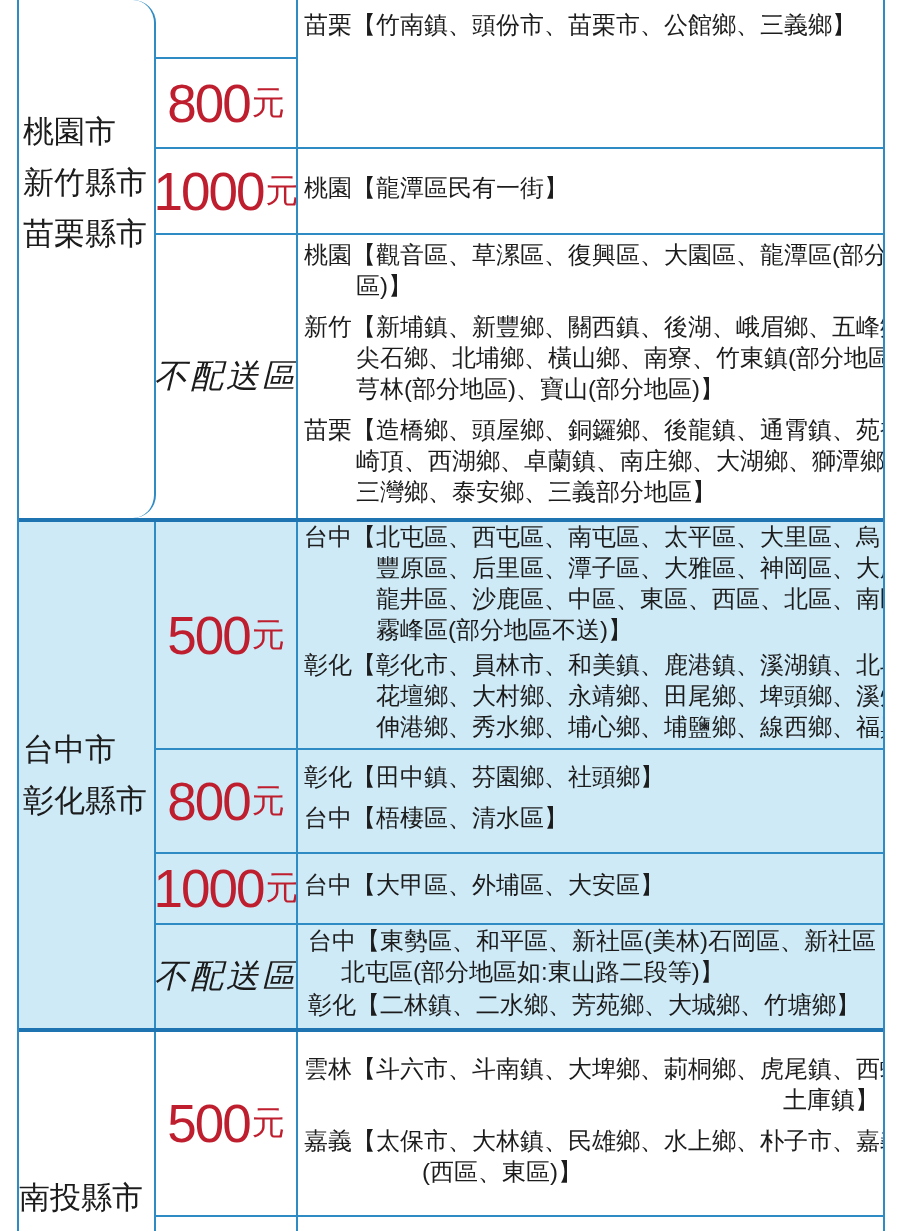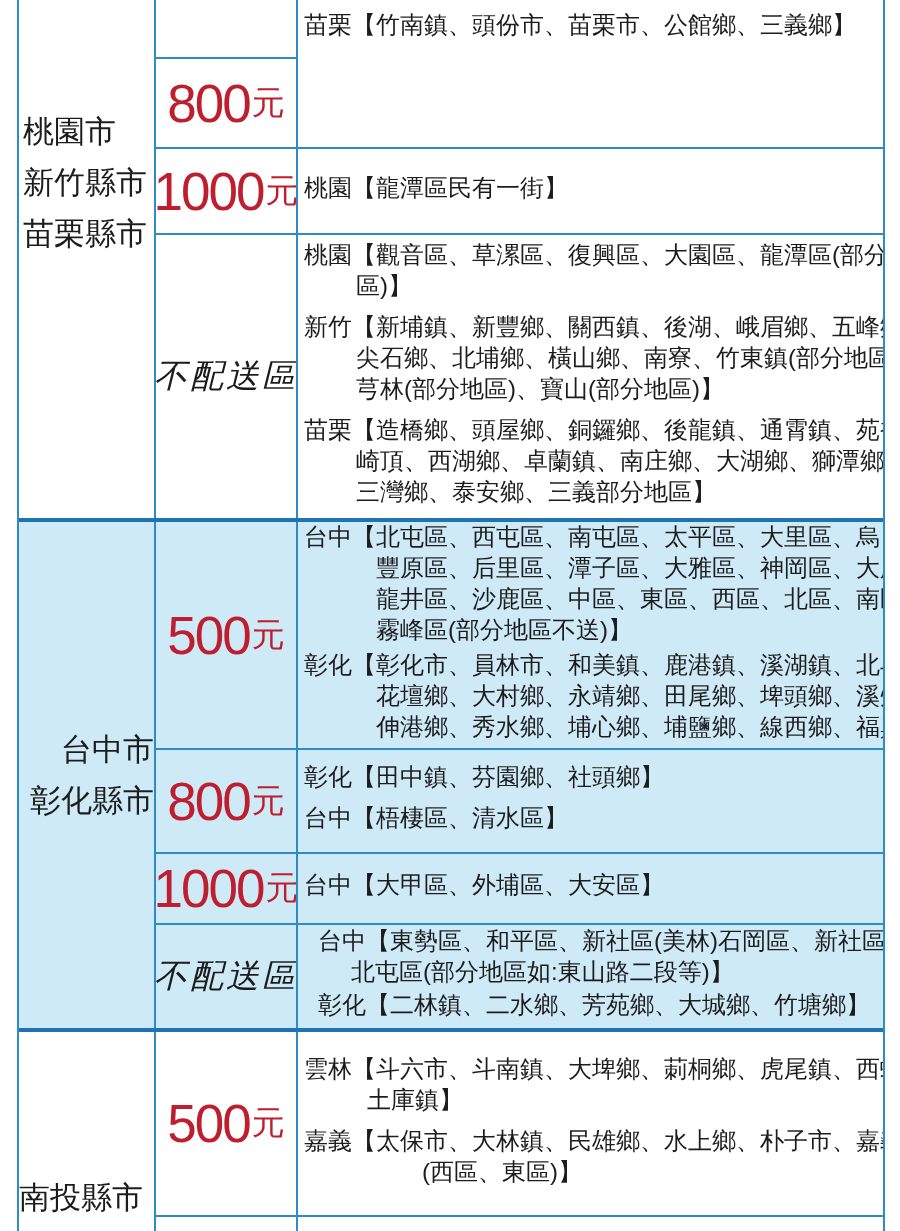--- a/index.html
+++ b/index.html
@@ -14,40 +14,40 @@
   .page{position:relative;width:900px;height:1231px;background:#fff;overflow:hidden;}
   .tbl{position:absolute;left:17px;top:0;width:868px;height:1231px;
        border-left:2px solid var(--line);border-right:2px solid var(--line);}
   .sec{display:grid;grid-template-columns:137px 142px 1fr;width:100%;}
   .sec-a{grid-template-rows:57px 90px 86px 285px;height:518px;}
   .sec-b{grid-template-rows:226px 104px 71px 105px;height:510px;
          border-top:4px solid var(--thick);background:var(--blue-bg);}
   .sec-c{grid-template-rows:183px 16px;height:203px;border-top:4px solid var(--thick);}
   .lab{grid-column:1;grid-row:1/-1;border-right:2px solid var(--line);
        font-size:31px;line-height:51px;overflow:hidden;}
-  .sec-a .lab{padding:106px 0 0 4px;}
-  .sec-b .lab{display:flex;flex-direction:column;justify-content:center;padding-left:4px;text-align:right;}
+  .sec-a .lab{padding:106px 0 0 4px;border-radius:23px;}
+  .sec-b .lab{display:flex;flex-direction:column;justify-content:center;padding-left:4px;}
   .sec-c .lab{display:flex;flex-direction:column;justify-content:flex-end;
               padding-bottom:8px;}
   .price{grid-column:2;border-right:2px solid var(--line);
          display:flex;align-items:center;justify-content:center;overflow:hidden;}
   .det{grid-column:3;display:flex;flex-direction:column;justify-content:center;
        padding:0 4px 8px 6px;font-size:24px;line-height:31px;overflow:hidden;}
   .bt{border-top:2px solid var(--line);}
   .num{font-size:53px;color:var(--red);letter-spacing:-2px;}
   .unit{font-size:33px;color:var(--red);padding-left:2px;}
   .noship{font-size:33px;letter-spacing:3px;color:var(--ink);white-space:nowrap;font-style:italic;}
   .entry{margin:5px 0;}
   .det.cram .entry{margin:2px 0;}
-  .det.tight .entry{margin:1px 14px;}
+  .det.tight .entry{margin:1px 4px;}
   .ln{white-space:nowrap;}
   .i52{padding-left:52px;}
   .i72{padding-left:72px;}
   .i33{padding-left:33px;}
-  .i63{padding-left:63px;}
+  .i63{padding-left:63px;text-align:right;}
   .i118{padding-left:118px;}
 </style>
 </head>
 <body>
 
 <div class="page">
   <div class="tbl">
 
     <div class="sec sec-a">
       <div class="lab">

